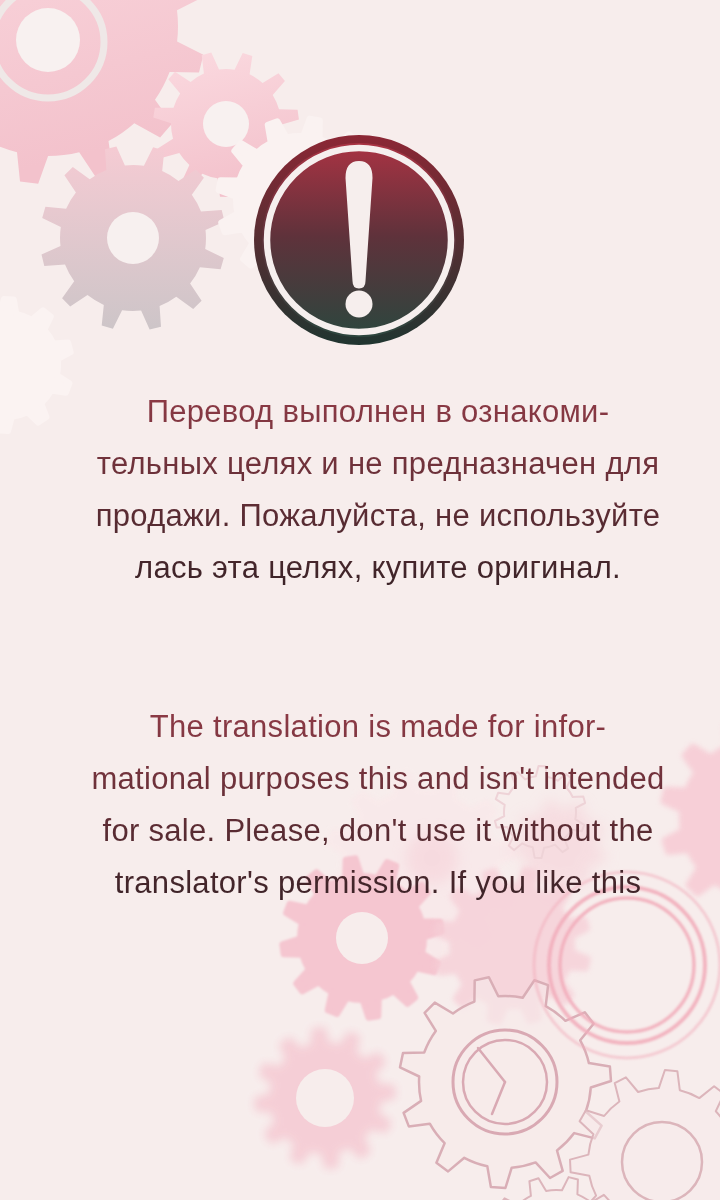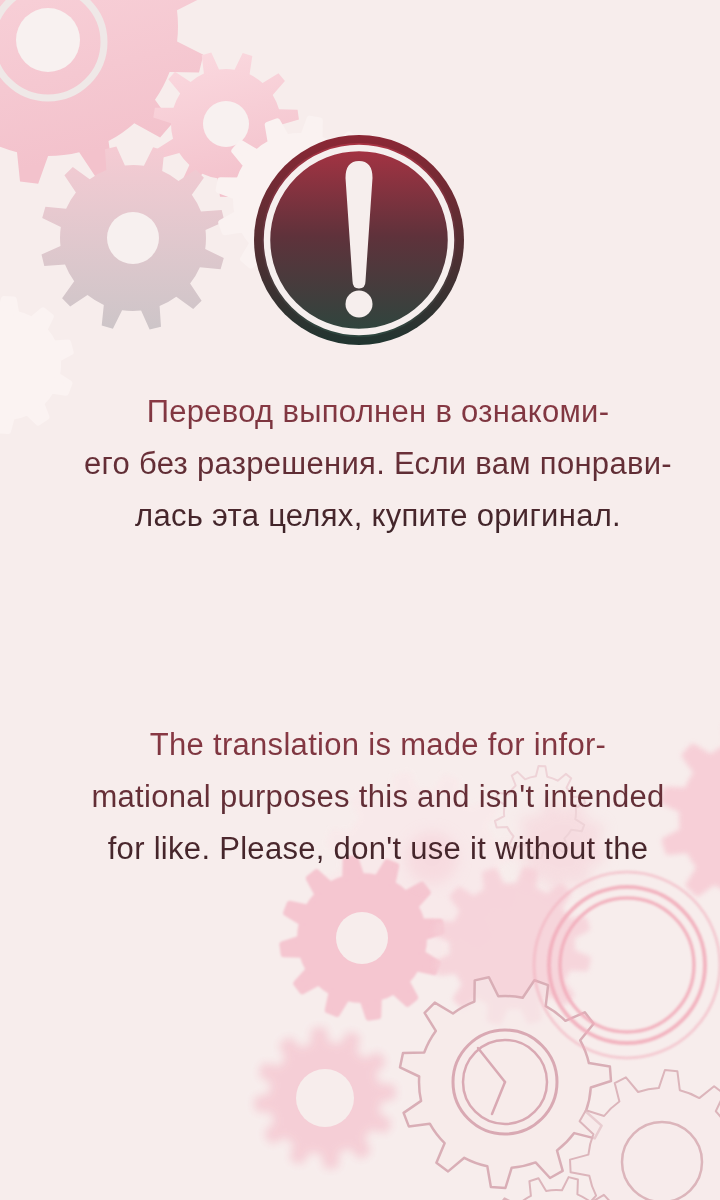--- a/index.html
+++ b/index.html
@@ -10,21 +10,21 @@
   }
   svg.deco{position:absolute;left:0;top:0;display:block;}
   .txt{
     position:absolute;left:0;width:720px;text-align:center;
     font-size:31px;line-height:52px;letter-spacing:.3px;font-weight:normal;
     background:linear-gradient(180deg,var(--t1,#913b47),var(--t2,#382226));
     -webkit-background-clip:text;background-clip:text;color:transparent;
   }
   .txt span{display:block;white-space:nowrap;padding-left:36px;}
   .ru{top:386px;}
-  .en{top:719px;}
+  .en{top:701px;}
 </style>
 </head>
 <body>
 
 <svg class="deco" width="720" height="1200" viewBox="0 0 720 1200">
   <defs>
     <linearGradient id="gradPink" x1="0" y1="0" x2="0.25" y2="1">
       <stop offset="0" stop-color="#fbdae0"></stop>
         <stop offset="1" stop-color="#f3c2cc"></stop>
     </linearGradient>
@@ -92,21 +92,23 @@
     <circle cx="359" cy="240" r="105" fill="url(#gradRim)"></circle>
     <circle cx="359" cy="240" r="97" fill="url(#gradIcon)"></circle>
     <circle cx="359" cy="240" r="92" fill="none" stroke="#f6efee" stroke-width="6.5"></circle>
     <path d="M345.5,178 Q345.5,161 359,161 Q372.5,161 372.5,178 L365.5,281 Q365.5,288.5 359,288.5 Q352.5,288.5 352.5,281 Z" fill="#f6eeed"></path>
     <circle cx="359" cy="304" r="13.5" fill="#f6eeed"></circle>
   </g>
 </svg>
 
 <div class="txt ru">
   <span>Перевод выполнен в ознакоми-</span>
-  <span>его без разрешения. Если вам понрави-</span>
+  <span>тельных целях и не предназначен для</span>
+  <span>продажи. Пожалуйста, не используйте</span>
   <span>лась эта целях, купите оригинал.</span>
 </div>
 
 <div class="txt en">
   <span>The translation is made for infor-</span>
   <span>mational purposes this and isn't intended</span>
-  <span>for like. Please, don't use it without the</span>
+  <span>for sale. Please, don't use it without the</span>
+  <span>translator's permission. If you like this</span>
 </div>
 
 </body></html>

